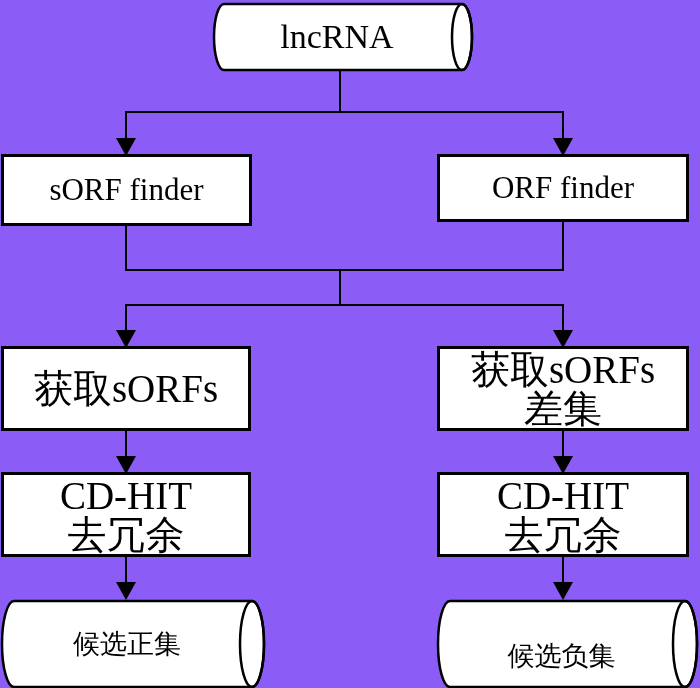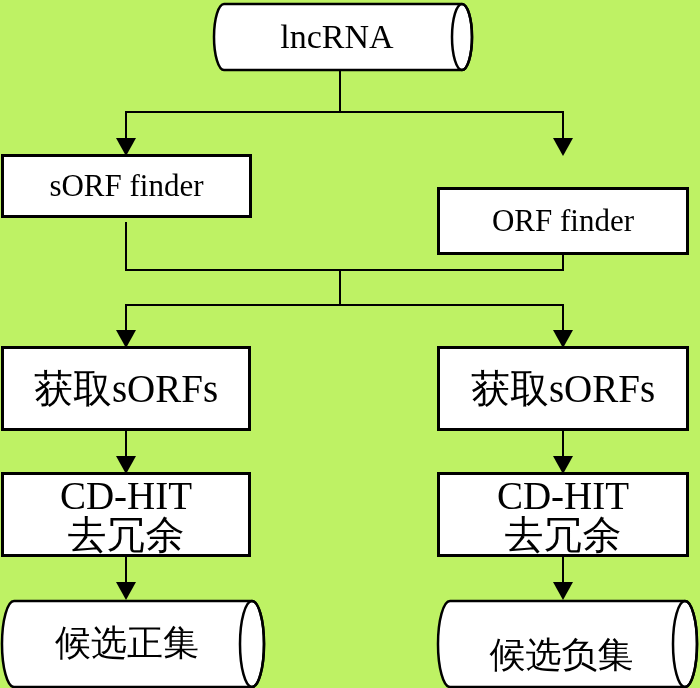--- a/index.html
+++ b/index.html
@@ -4,21 +4,21 @@
 <style>
   html, body {
     margin: 0;
     padding: 0;
     background: #ffffff;
   }
   #canvas {
     position: relative;
     width: 700px;
     height: 688px;
-    background: #bef264;
+    background: #8b5cf6;
     font-family: "Liberation Serif", "DejaVu Serif", serif;
     color: #000000;
     overflow: hidden;
   }
   #shapes {
     position: absolute;
     left: 0;
     top: 0;
     width: 700px;
     height: 688px;
@@ -47,21 +47,21 @@
     display: flex;
     align-items: center;
     justify-content: center;
     text-align: center;
     background: transparent;
   }
   .cyl-label-top {
     font-size: 34px;
   }
   .cyl-label-bottom {
-    font-size: 36px;
+    font-size: 27px;
   }
 </style>
 </head>
 <body>
 
 <div id="canvas">
 
   <svg id="shapes" viewBox="0 0 700 688" xmlns="http://www.w3.org/2000/svg">
 
     <path d="M224 4 H462 A10 33 0 0 1 462 70 H224 A10 33 0 0 1 224 4 Z" fill="#ffffff" stroke="#000000" stroke-width="2.5"></path>
@@ -85,34 +85,35 @@
 
     <path d="M14 601 H252 A12 43 0 0 1 252 687 H14 A12 43 0 0 1 14 601 Z" fill="#ffffff" stroke="#000000" stroke-width="2.5"></path>
     <ellipse cx="252" cy="644" rx="12" ry="43" fill="none" stroke="#000000" stroke-width="2.5"></ellipse>
 
     <path d="M450 601 H685 A12 43 0 0 1 685 687 H450 A12 43 0 0 1 450 601 Z" fill="#ffffff" stroke="#000000" stroke-width="2.5"></path>
     <ellipse cx="685" cy="644" rx="12" ry="43" fill="none" stroke="#000000" stroke-width="2.5"></ellipse>
   </svg>
 
   <div class="cyl-label cyl-label-top" style="left:220px; top:6px; width:234px; height:62px;">lncRNA</div>
 
-  <div class="box box-en" style="left:1px; top:154px; width:251px; height:64px;">
+  <div class="box box-en" style="left:1px; top:154px; width:251px; height:72px;">
     <span>sORF finder</span>
   </div>
 
-  <div class="box box-en" style="left:437px; top:154px; width:252px; height:68px;margin-top:33px;">
+  <div class="box box-en" style="left:437px; top:154px; width:252px; height:68px;">
     <span>ORF finder</span>
   </div>
 
   <div class="box box-two-line" style="left:1px; top:346px; width:250px; height:85px;">
     <span>获取sORFs</span>
   </div>
 
   <div class="box box-two-line" style="left:437px; top:346px; width:252px; height:85px;">
     <span>获取sORFs</span>
+    <span>差集</span>
   </div>
 
   <div class="box box-two-line" style="left:1px; top:472px; width:250px; height:85px;">
     <span>CD-HIT</span>
     <span>去冗余</span>
   </div>
 
   <div class="box box-two-line" style="left:437px; top:472px; width:252px; height:85px;">
     <span>CD-HIT</span>
     <span>去冗余</span>

